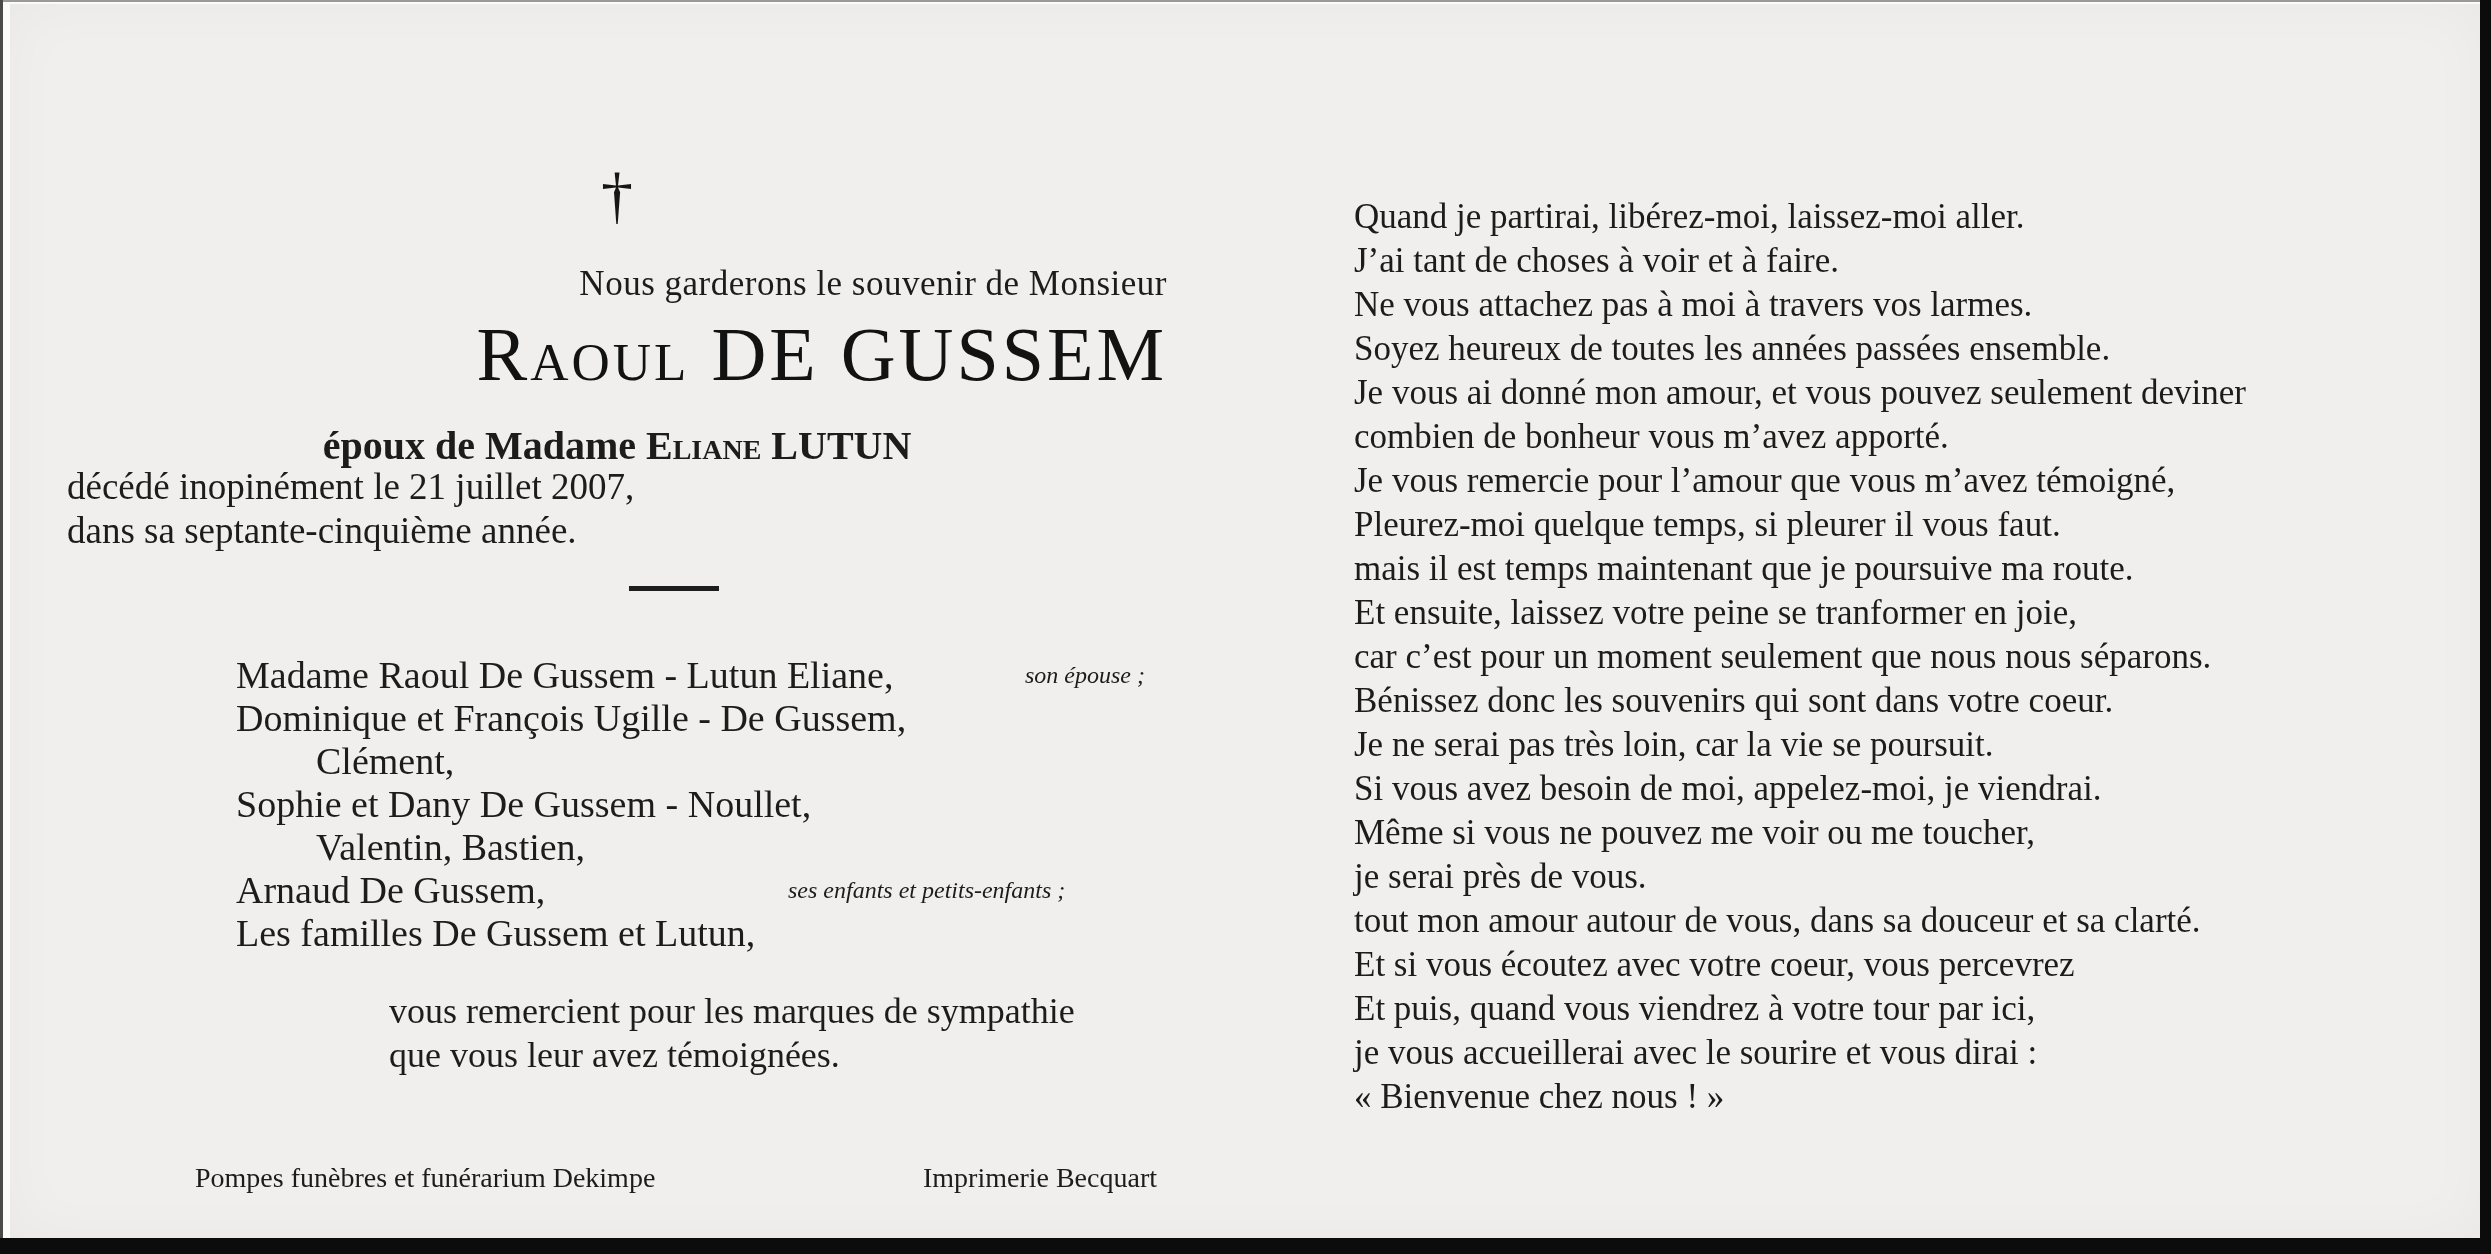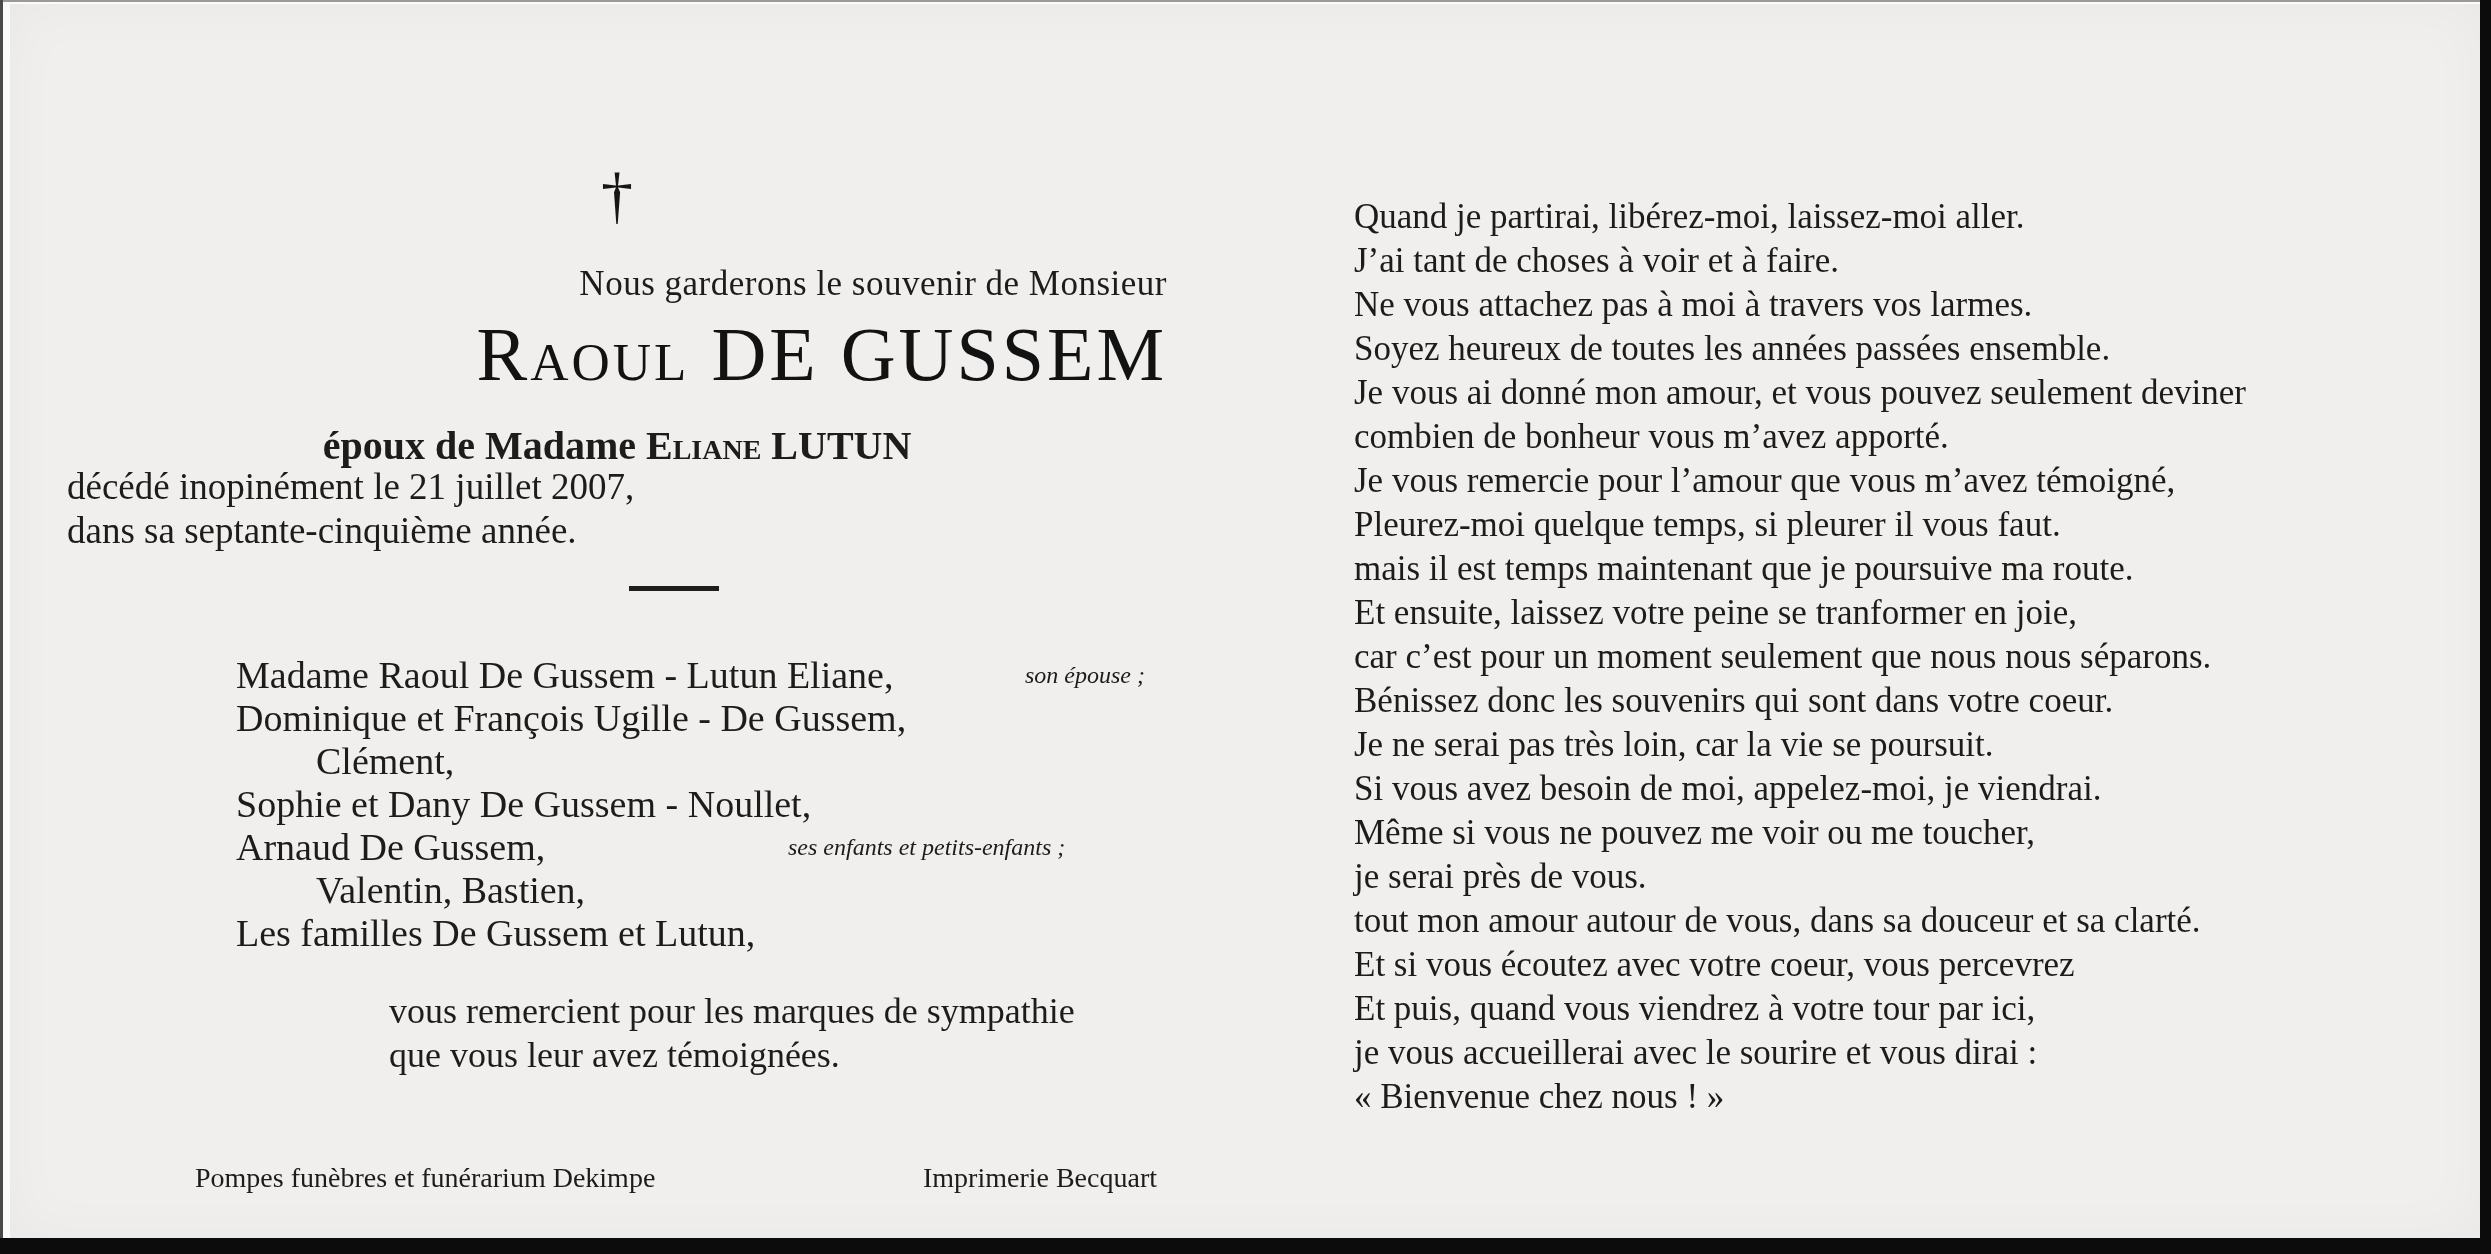--- a/index.html
+++ b/index.html
@@ -180,26 +180,26 @@
         </div>
         <div class="family-line">
           <span>Dominique et François Ugille - De Gussem,</span>
         </div>
         <div class="family-line indent">
           <span>Clément,</span>
         </div>
         <div class="family-line">
           <span>Sophie et Dany De Gussem - Noullet,</span>
         </div>
+        <div class="family-line indent">
+          <span>Valentin, Bastien,</span>
+        </div>
         <div class="family-line">
           <span>Arnaud De Gussem,</span>
           <span class="family-note note-5">ses enfants et petits-enfants ;</span>
-        </div>
-        <div class="family-line indent">
-          <span>Valentin, Bastien,</span>
         </div>
         <div class="family-line">
           <span>Les familles De Gussem et Lutun,</span>
         </div>
       </div>
 
       <div class="thanks1">vous remercient pour les marques de sympathie</div>
       <div class="thanks2">que vous leur avez témoignées.</div>
 
       <div class="footer-left">Pompes funèbres et funérarium Dekimpe</div>

